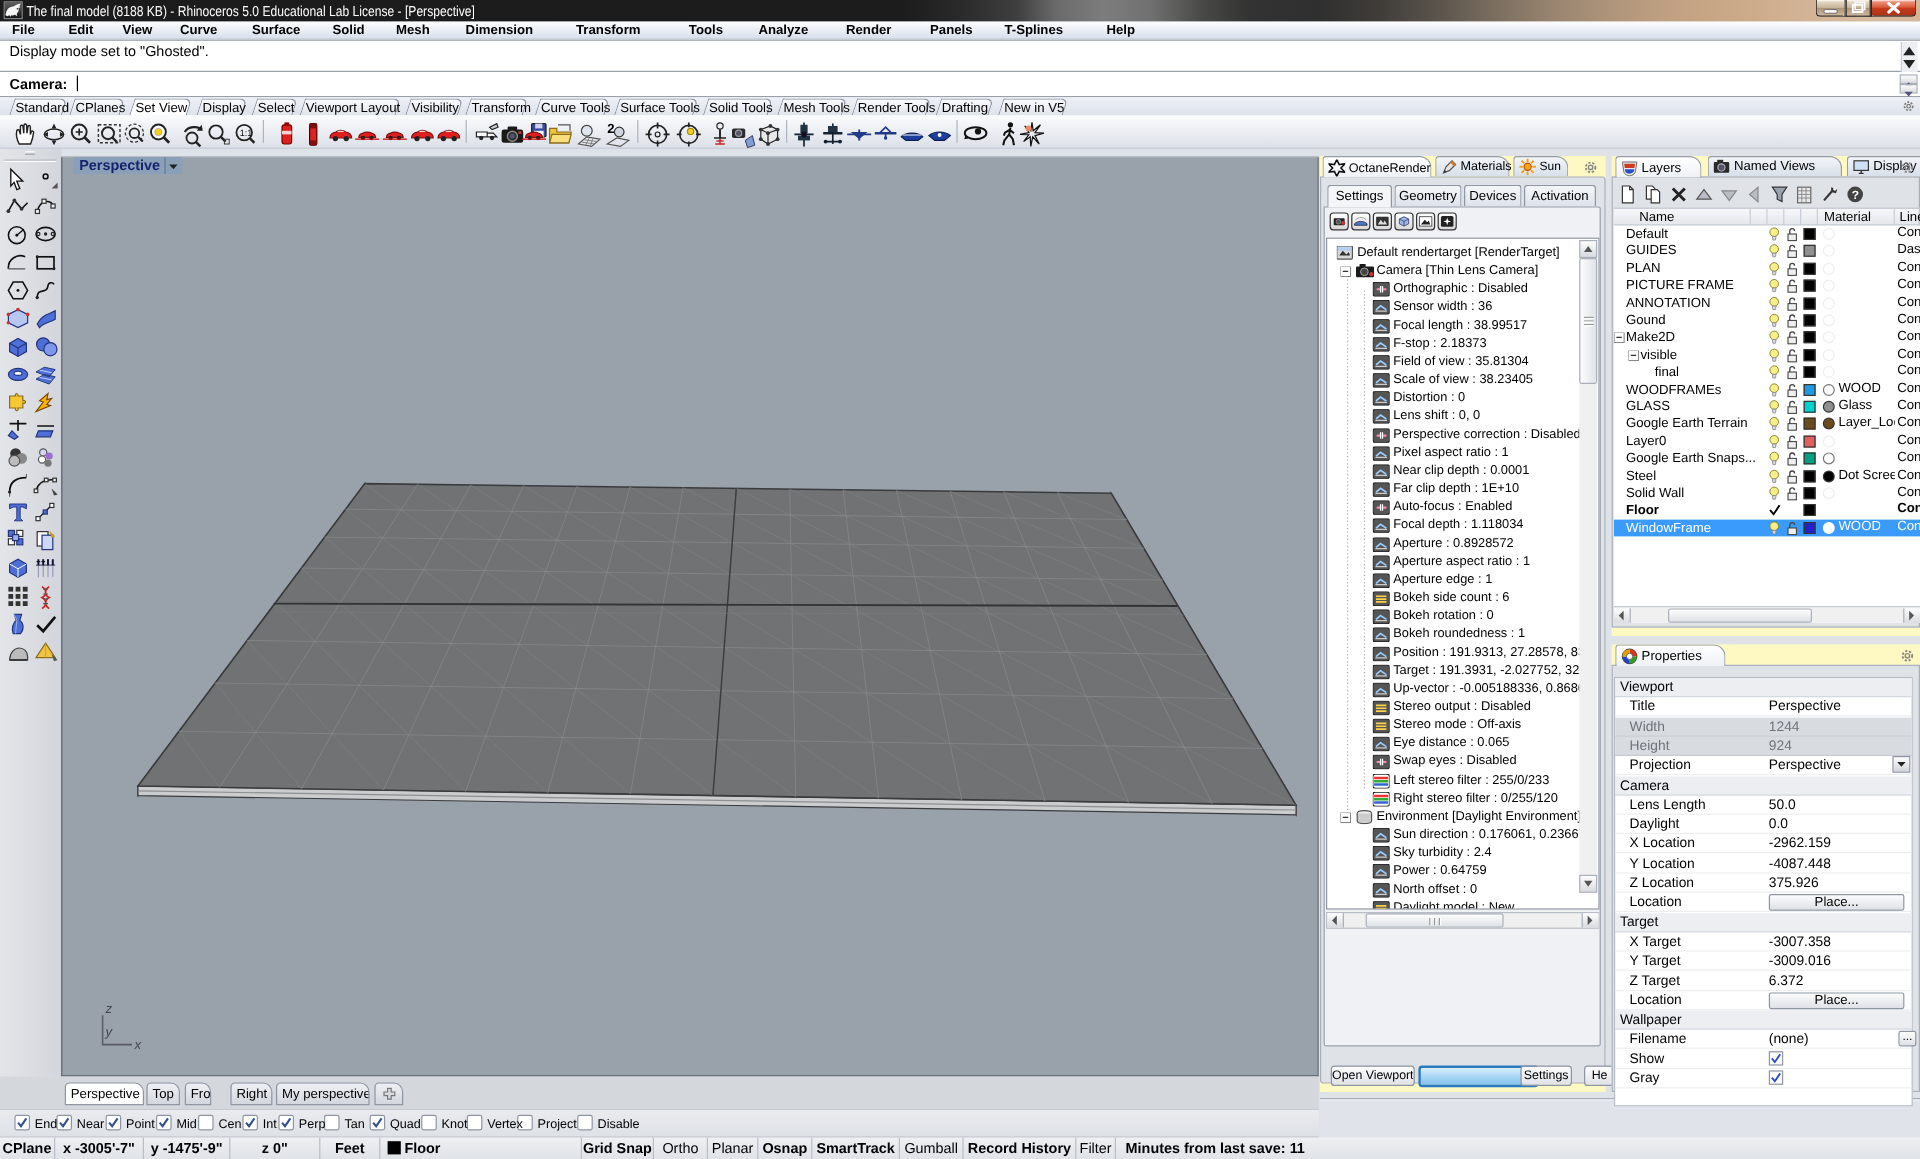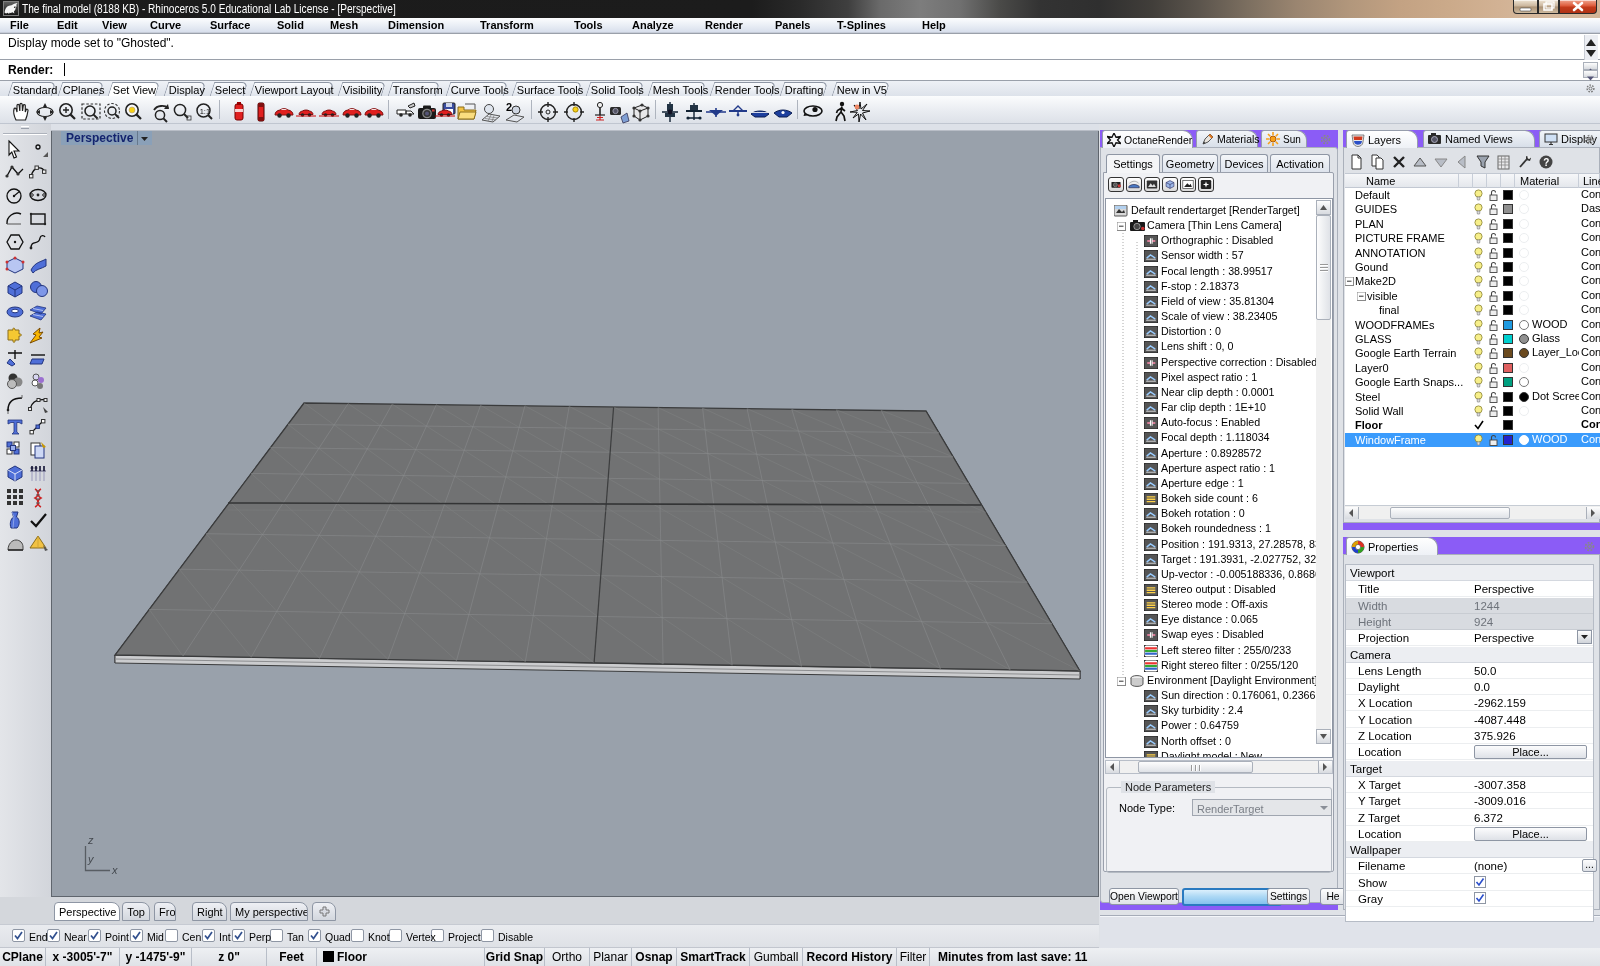--- a/index.html
+++ b/index.html
@@ -43,21 +43,21 @@
 #leftbar .groove{position:absolute;left:3px;top:9px;width:44px;height:2px;border-top:1px solid #adb2bb;border-bottom:1px solid #fff;}
 #licons svg{position:absolute;}
 
 #vptopstrip{position:absolute;left:51px;top:124px;width:1048px;height:7px;background:#dde1e8;border-bottom:1px solid #b8bdc6;}
 #vp{left:51px;top:131px;width:1048px;height:766px;background:#99a1ab;border:1px solid #5f656d;border-top:none;}
 #vplabel{position:absolute;left:9px;top:0px;height:14px;background:#8aa0b8;display:flex;align-items:center;padding:0 1px;}
 #vplabel b{color:#14246e;font-size:12px;font-weight:700;padding:0 4px;}
 #vplabel .dd{width:14px;height:14px;border-left:1px solid #66788c;display:flex;align-items:center;justify-content:center;background:#8aa0b8;}
 
 #rightdock{left:1099px;top:124px;width:501px;height:773px;background:#dfe2e7;}
-.panel{position:absolute;background:#8b5cf6;}
+.panel{position:absolute;background:#fef9c3;}
 .ptabs{position:absolute;height:18px;width:100%;}
 .ptab svg{flex-shrink:0;}
 .ptab{position:absolute;top:0;height:17px;border:1px solid #969dab;border-bottom:none;border-radius:3px 10px 0 0;background:linear-gradient(180deg,#f2f5f9,#d8dfe9);display:flex;align-items:center;padding:0 6px 0 4px;font-size:11px;color:#000;white-space:nowrap;}
 .ptab.act{background:linear-gradient(180deg,#ffffff,#eef1f6);z-index:3;height:18px;}
 .gear{position:absolute;top:3px;}
 
 #octane{left:1100px;top:130px;width:238px;height:780px;}
 #octTabs2{position:absolute;left:3px;top:24px;height:19px;}
 .stab{position:absolute;top:0;height:18px;border:1px solid #8e96a4;border-bottom:none;border-radius:3px 3px 0 0;background:linear-gradient(180deg,#f4f6f9,#dde3ec);font-size:11px;color:#000;text-align:center;padding-top:3px;}
 .stab.act{background:#f4f5f7;height:19px;z-index:2;}
@@ -148,21 +148,21 @@
     <div class="t">Display mode set to "Ghosted".</div>
     <div id="vsb1">
       <div style="position:absolute;right:0;top:0;width:14px;height:25px;background:#eceef3;border-left:1px solid #c8ccd4;"></div>
 <svg style="position:absolute;right:1px;top:3px" width="12" height="20">
         <path d="M6 1 L11 8 L1 8 Z" fill="#222"></path>
         <path d="M6 19 L11 12 L1 12 Z" fill="#222"></path>
       </svg>
     </div>
   </div>
 <div class="abs" id="cmdwrap">
-    <div class="t">Render:</div>
+    <div class="t">Camera:</div>
     <div class="caret"></div>
     <div id="vsb2">
       <div style="position:absolute;top:0;width:15px;height:8px;background:linear-gradient(180deg,#fdfdfd,#d8dbe0);border:1px solid #aab0ba;"><svg width="13" height="7">
           <path d="M6.5 1.5 L10 5.5 L3 5.5 Z" fill="#557"></path>
         </svg></div>
       <div style="position:absolute;top:8px;width:15px;height:8px;background:linear-gradient(180deg,#fdfdfd,#d8dbe0);border:1px solid #aab0ba;"><svg width="13" height="7">
           <path d="M6.5 5.5 L10 1.5 L3 1.5 Z" fill="#557"></path>
         </svg></div>
     </div>
   </div>
@@ -717,21 +717,21 @@
           <path d="M6 3 L6 8 M7.5 3 L7.5 8" stroke="#fff" stroke-width="1"></path>
         </svg>
         <span style="position:absolute;left:55px;top:0px">Orthographic : Disabled</span>
       </div>
       <div class="trow" style="top:50px">
         <svg style="position:absolute;left:38px;top:1px" width="14" height="12" viewBox="0 0 13 11">
           <rect width="13" height="11" rx="2" fill="#555" stroke="#222"></rect>
           <path d="M2.5 7.5 L6 4.5 L10.5 7.5" stroke="#9cf" stroke-width="1.3" fill="none"></path>
           <path d="M2 8.5 L11 8.5" stroke="#ccc" stroke-width="1"></path>
         </svg>
-        <span style="position:absolute;left:55px;top:0px">Sensor width : 57</span>
+        <span style="position:absolute;left:55px;top:0px">Sensor width : 36</span>
       </div>
       <div class="trow" style="top:66px">
         <svg style="position:absolute;left:38px;top:1px" width="14" height="12" viewBox="0 0 13 11">
           <rect width="13" height="11" rx="2" fill="#555" stroke="#222"></rect>
           <path d="M2.5 7.5 L6 4.5 L10.5 7.5" stroke="#9cf" stroke-width="1.3" fill="none"></path>
           <path d="M2 8.5 L11 8.5" stroke="#ccc" stroke-width="1"></path>
         </svg>
         <span style="position:absolute;left:55px;top:0px">Focal length : 38.99517</span>
       </div>
       <div class="trow" style="top:81px">
@@ -1011,25 +1011,20 @@
           <path d="M8 2 L4 6 L8 10 Z" fill="#555"></path>
         </svg></div>
 <div style="position:absolute;right:0;top:0;width:14px;height:12px;background:linear-gradient(180deg,#fdfdfd,#d8dbe0);border-left:1px solid #aab0ba;"><svg width="12" height="12">
           <path d="M4 2 L8 6 L4 10 Z" fill="#555"></path>
         </svg></div>
 <div style="position:absolute;left:32px;top:0;width:115px;height:12px;background:linear-gradient(180deg,#fdfdfd,#dfe2e7);border:1px solid #aab0ba;border-radius:2px;">
         <div style="position:absolute;left:52px;top:3px;width:2px;height:6px;border-left:1px solid #999;border-right:1px solid #fff"></div>
         <div style="position:absolute;left:56px;top:3px;width:2px;height:6px;border-left:1px solid #999;border-right:1px solid #fff"></div>
         <div style="position:absolute;left:60px;top:3px;width:2px;height:6px;border-left:1px solid #999;border-right:1px solid #fff"></div>
       </div>
-    </div>
-<div id="nodeparams">
-      <div class="lbl">Node Parameters</div>
-      <div class="nt">Node Type:</div>
-      <div id="ntdrop">RenderTarget<div class="arr"></div></div>
     </div>
 <div class="pbtn" style="left:9px;top:758px;width:70px">Open Viewport</div>
 <div class="pbtn" style="left:82px;top:758px;width:100px;border:2px solid #2a7ac0;padding-top:14px;background:linear-gradient(180deg,#dbeffc,#aed9f5 45%,#85c2ee)">Resolution Lock</div>
 <div class="pbtn" style="left:167px;top:758px;width:43px">Settings</div>
 <div class="pbtn" style="left:220px;top:758px;width:26px">He</div>
   </div>
 <div class="panel" id="layers">
     <div class="ptabs">
 <div class="ptab act" style="left:3px;width:72px;z-index:3"><svg width="14" height="14" viewBox="0 0 14 14" style="margin-right:3px">
           <path d="M1 2 L13 2 L12 9 C12 12 9 13.5 7 13.5 C5 13.5 2 12 2 9 Z" fill="#e8e8ea" stroke="#555" stroke-width=".7"></path>

